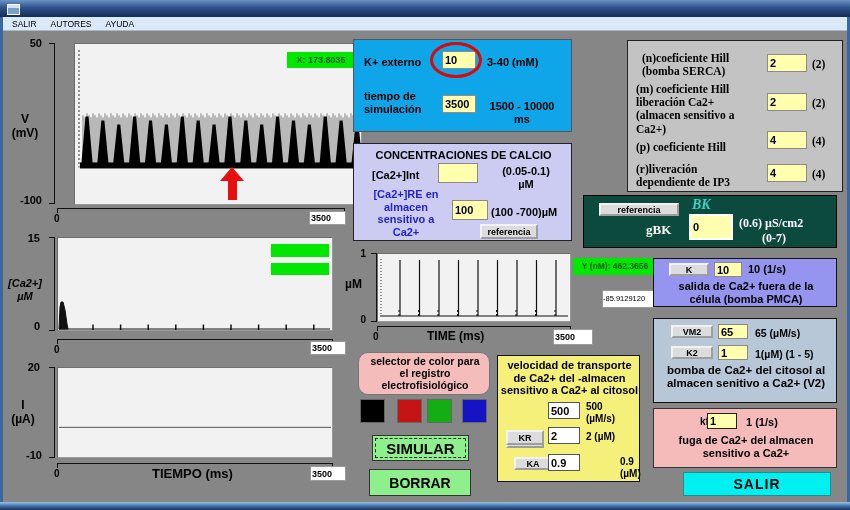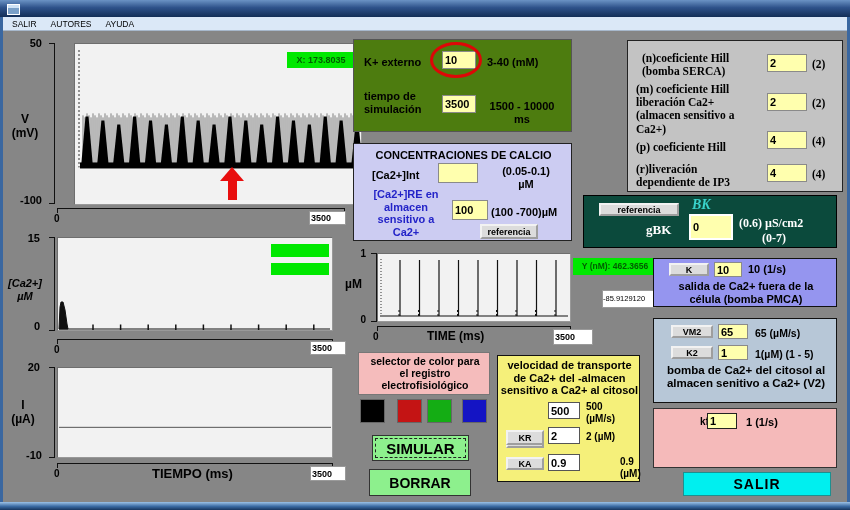--- a/index.html
+++ b/index.html
@@ -278,21 +278,21 @@
   <div class="plot" style="left:57px;top:367px;width:276px;height:91px;">
     <svg id="wave-i" width="274" height="89">
         <line x1="1" y1="59.33333333333333" x2="273" y2="59.33333333333333" stroke="#555" stroke-width="1"></line>
       </svg>
   </div>
   <div class="xax" style="left:57px;top:463px;width:276px;"></div>
   <div class="lbl" style="left:54px;top:468px;font-size:10px;">0</div>
   <div class="lbl" style="left:152px;top:467px;font-size:13px;">TIEMPO (ms)</div>
   <input class="xbox" style="left: 310px; top: 466px; width: 36px; height: 15px;" value="3500">
 
-  <div class="panel" style="left:353px;top:39px;width:219px;height:93px;background:#4d7c0f;border-color:#555;">
+  <div class="panel" style="left:353px;top:39px;width:219px;height:93px;background:#0ea5e9;border-color:#555;">
     <div class="lbl" style="left:10px;top:16px;">K+ externo</div>
     <input class="val" style="left: 88px; top: 11px; width: 34px; height: 18px;" value="10">
     <div id="red-circle"></div>
     <div class="lbl" style="left:133px;top:16px;">3-40 (mM)</div>
     <div class="lbl pre" style="left:10px;top:50px;">tiempo de
 simulación</div>
     <input class="val" style="left: 88px; top: 55px; width: 34px; height: 18px;" value="3500">
     <div class="lbl pre" style="left:126px;top:60px;width:84px;text-align:center;">1500 - 10000
 ms</div>
   </div>
@@ -392,44 +392,46 @@
     <input class="val" style="left: 64px; top: 26px; width: 30px; height: 15px;" value="1">
     <div class="lbl" style="left:101px;top:29px;font-size:10.5px;">1(µM)  (1 - 5)</div>
     <div class="lbl pre" style="left:0;top:45px;width:184px;text-align:center;font-size:11.5px;">bomba de Ca2+ del citosol al
 almacen senitivo a Ca2+ (V2)</div>
   </div>
 
   <div class="panel" style="left:653px;top:408px;width:184px;height:60px;background:#f5baba;border-color:#333;">
     <div class="lbl" style="left:46px;top:7px;font-size:10px;">kf</div>
     <input class="val" style="left: 53px; top: 4px; width: 30px; height: 16px; border: 1px solid rgb(34, 34, 34);" value="1">
     <div class="lbl" style="left:92px;top:7px;">1 (1/s)</div>
-  </div>
-
-  <div class="panel" style="left:358px;top:352px;width:132px;height:43px;background:#f5bcbc;border-color:#777;">
+    <div class="lbl pre" style="left:0;top:25px;width:184px;text-align:center;">fuga de Ca2+ del almacen
+sensitivo a Ca2+</div>
+  </div>
+
+  <div class="panel" style="left:358px;top:352px;width:132px;height:43px;background:#f5bcbc;border-color:#777;border-radius:10px;">
     <div class="lbl pre" style="left:0;top:2px;width:132px;text-align:center;font-size:10.5px;">selector de color para
 el registro
 electrofisiológico</div>
   </div>
   <div class="swatch" style="left: 360px; top: 399px; background: rgb(0, 0, 0);"></div>
   <div class="swatch" style="left: 397px; top: 399px; background: rgb(196, 20, 20);"></div>
   <div class="swatch" style="left: 427px; top: 399px; background: rgb(20, 173, 20);"></div>
   <div class="swatch" style="left: 462px; top: 399px; background: rgb(20, 20, 196);"></div>
 
   <div class="panel" style="left:497px;top:355px;width:143px;height:127px;background:#f5f07a;border-color:#111;">
     <div class="lbl pre" style="left:0;top:3px;width:143px;text-align:center;font-size:11px;">velocidad de transporte
 de Ca2+ del -almacen
 sensitivo a Ca2+ al citosol</div>
     <button class="btn" style="left:8px;top:49px;width:38px;height:13px;margin-top:30px;">VM3</button>
     <input class="val valw" style="left: 50px; top: 46px; width: 32px; height: 17px;" value="500">
     <div class="lbl pre" style="left:88px;top:45px;font-size:10px;">500
 (µM/s)</div>
     <button class="btn" style="left:8px;top:74px;width:38px;height:15px;">KR</button>
     <input class="val valw" style="left: 50px; top: 71px; width: 32px; height: 17px;" value="2">
     <div class="lbl" style="left:88px;top:75px;font-size:10px;">2 (µM)</div>
-    <button class="btn" style="left:8px;top:101px;width:38px;height:13px;">KA</button>
+    <button class="btn" style="left:16px;top:101px;width:38px;height:13px;">KA</button>
     <input class="val valw" style="left: 50px; top: 98px; width: 32px; height: 17px;" value="0.9">
     <div class="lbl" style="left:88px;top:100px;font-size:10px;padding-left:34px;">0.9 (µM)</div>
   </div>
 
   <button id="btn-borrar">BORRAR</button>
   <button id="btn-simular">SIMULAR</button>
   <button id="btn-salir">SALIR</button>
 
 </div>
 

